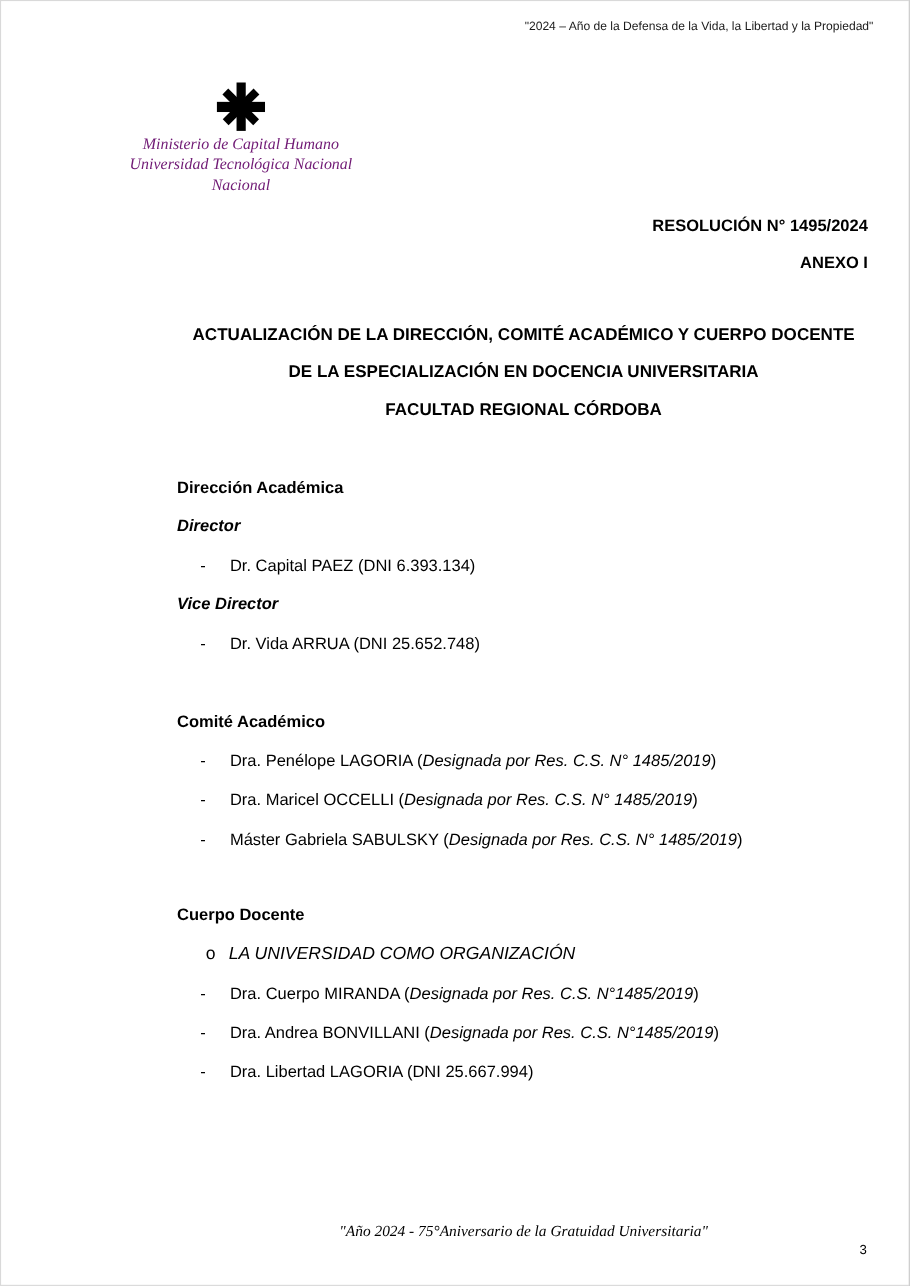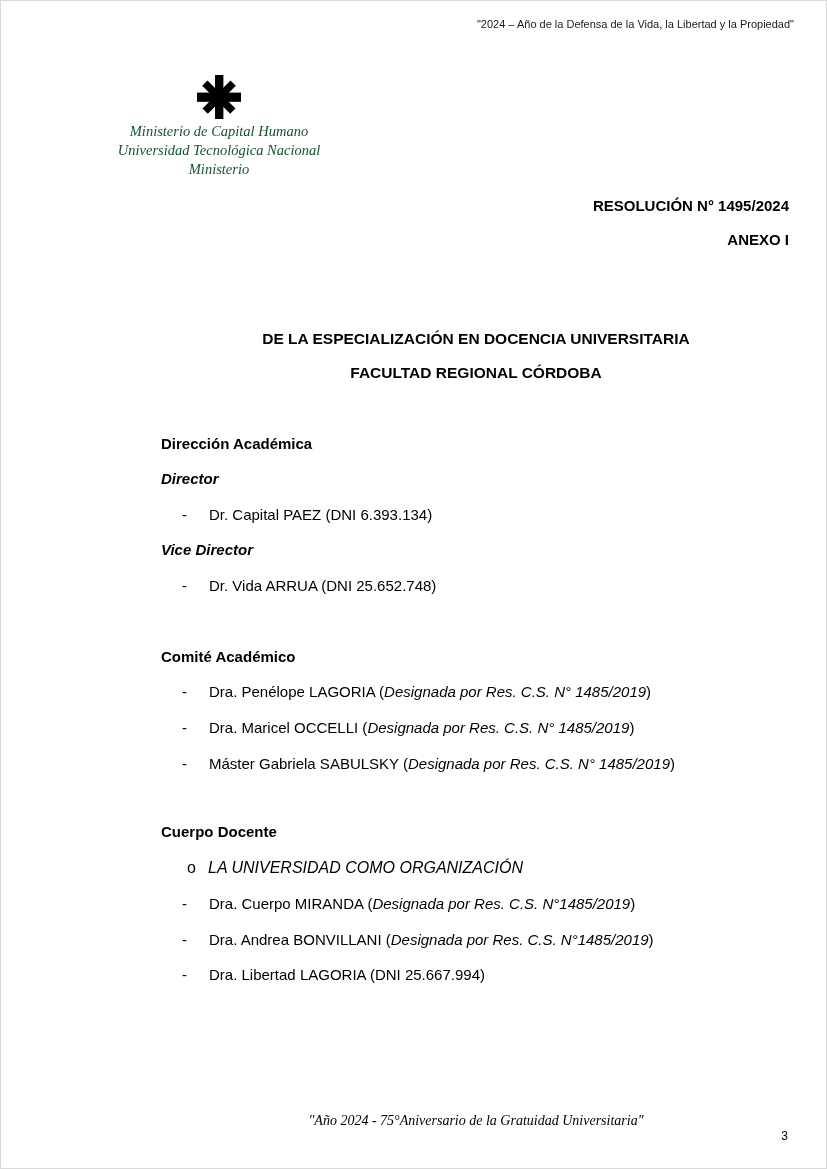--- a/index.html
+++ b/index.html
@@ -26,21 +26,21 @@
   .letterhead {
     top: 73px; left: 100px; width: 236px;
     text-align: center;
   }
   .logo-wrap { width: 44px; height: 46px; margin: 0 auto 2px auto; }
   .letterhead-lines {
     font-family: "Liberation Serif", serif;
     font-style: italic;
     font-size: 14.5px;
     line-height: 19px;
-    color: #14532d;
+    color: #701a75;
   }
 
   .res-number { top: 196px; right: 37px; font-size: 15px; font-weight: bold; }
   .annex      { top: 230px; right: 37px; font-size: 15px; font-weight: bold; }
 
   .title-line {
     left: 130px; width: 690px;
     text-align: center;
     font-size: 15.5px;
     font-weight: bold;
@@ -105,27 +105,28 @@
       <svg viewBox="0 0 100 100" width="44" height="46" aria-hidden="true">
         <rect x="0" y="40" width="100" height="21" fill="#000"></rect>
         <rect x="41" y="0" width="19" height="100" fill="#000"></rect>
         <rect x="5" y="42" width="90" height="17" fill="#000" transform="rotate(45 50 50)"></rect>
         <rect x="5" y="42" width="90" height="17" fill="#000" transform="rotate(-45 50 50)"></rect>
       </svg>
     </div>
     <div class="letterhead-lines">
       <div>Ministerio de Capital Humano</div>
       <div>Universidad Tecnológica Nacional</div>
-      <div>Ministerio</div>
+      <div>Nacional</div>
     </div>
   </div>
 
   <div class="abs res-number">RESOLUCIÓN N° 1495/2024</div>
   <div class="abs annex">ANEXO I</div>
 
+  <div class="abs title-line title-1">ACTUALIZACIÓN DE LA DIRECCIÓN, COMITÉ ACADÉMICO Y CUERPO DOCENTE</div>
   <div class="abs title-line title-2">DE LA ESPECIALIZACIÓN EN DOCENCIA UNIVERSITARIA</div>
   <div class="abs title-line title-3">FACULTAD REGIONAL CÓRDOBA</div>
 
   <div class="abs heading" style="top:434px;">Dirección Académica</div>
 
   <div class="abs subheading" style="top:469px;">Director</div>
   <div class="abs item" style="top:505px;">
     <span class="dash">-</span><span>Dr. Capital PAEZ (DNI 6.393.134)</span><span class="em"></span><span></span>
   </div>
 

